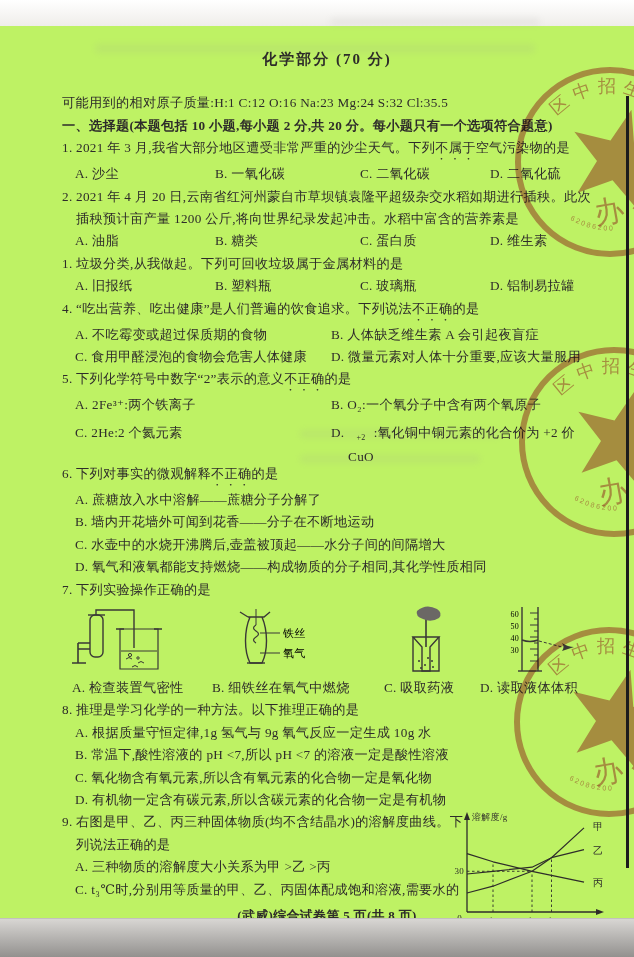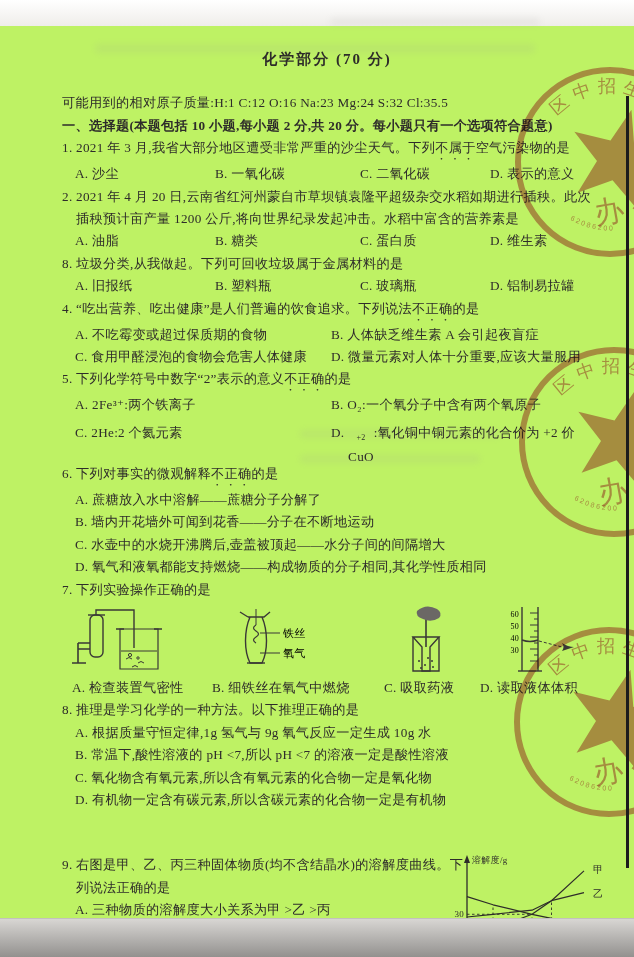--- a/index.html
+++ b/index.html
@@ -21,21 +21,21 @@
   .cuo{display:inline-flex;flex-direction:column;align-items:center;vertical-align:-3px;line-height:1;}
   .cuo .over{font-size:8px;line-height:8px;}
   .cuo .base{line-height:13px;margin-top:8px;}
   .valence-row{padding-top:5px;}
 
   .diagrams{display:grid;grid-template-columns:150px 165px 105px 1fr;padding-left:6px;align-items:end;height:76px;}
   .captions{display:grid;grid-template-columns:140px 172px 96px 1fr;padding-left:10px;}
   .diag svg{display:block;}
   .diag text{font-family:"Liberation Serif","DejaVu Serif",serif;}
 
-  .q9{position:relative;margin-top:43px;}
+  .q9{position:relative;}
   .q9 .stem{width:388px;}
   .chart-box{position:absolute;right:-30px;top:-4px;width:175px;height:132px;}
   #solchart text{font-family:"Liberation Serif","DejaVu Serif",serif;fill:#2e2c2a;}
 
   .footer{text-align:center;font-weight:600;margin-top:4px;font-size:13px;}
 
   .stamp{position:absolute;width:220px;height:220px;color:rgba(196,72,92,.58);mix-blend-mode:multiply;pointer-events:none;}
   .stamp svg{width:220px;height:220px;}
   .stamp text{font-family:"Liberation Sans","DejaVu Sans",sans-serif;}
 </style>
@@ -54,32 +54,32 @@
     <div class="title">化学部分 (70 分)</div>
 
     <div>可能用到的相对原子质量:H:1  C:12  O:16  Na:23  Mg:24  S:32  Cl:35.5</div>
     <div class="bold">一、选择题(本题包括 10 小题,每小题 2 分,共 20 分。每小题只有一个选项符合题意)</div>
 
     <div class="stem"><span>1. 2021 年 3 月,我省大部分地区遭受非常严重的沙尘天气。下列</span><span class="emph">不属于</span><span>空气污染物的是</span></div>
     <div class="opt-row4">
       <span>A. 沙尘</span>
       <span>B. 一氧化碳</span>
       <span>C. 二氧化碳</span>
-      <span>D. 表示的意义</span>
+      <span>D. 二氧化硫</span>
     </div>
 
     <div class="stem">2. 2021 年 4 月 20 日,云南省红河州蒙自市草坝镇袁隆平超级杂交水稻如期进行插秧。此次插秧预计亩产量 1200 公斤,将向世界纪录发起冲击。水稻中富含的营养素是</div>
     <div class="opt-row4">
       <span>A. 油脂</span>
       <span>B. 糖类</span>
       <span>C. 蛋白质</span>
       <span>D. 维生素</span>
     </div>
 
-    <div class="stem">8. 垃圾分类,从我做起。下列可回收垃圾属于金属材料的是</div>
+    <div class="stem">1. 垃圾分类,从我做起。下列可回收垃圾属于金属材料的是</div>
     <div class="opt-row4">
       <span>A. 旧报纸</span>
       <span>B. 塑料瓶</span>
       <span>C. 玻璃瓶</span>
       <span>D. 铝制易拉罐</span>
     </div>
 
     <div class="stem"><span>4. “吃出营养、吃出健康”是人们普遍的饮食追求。下列说法</span><span class="emph">不正确</span><span>的是</span></div>
     <div class="opt-row2">
       <span>A. 不吃霉变或超过保质期的食物</span>

